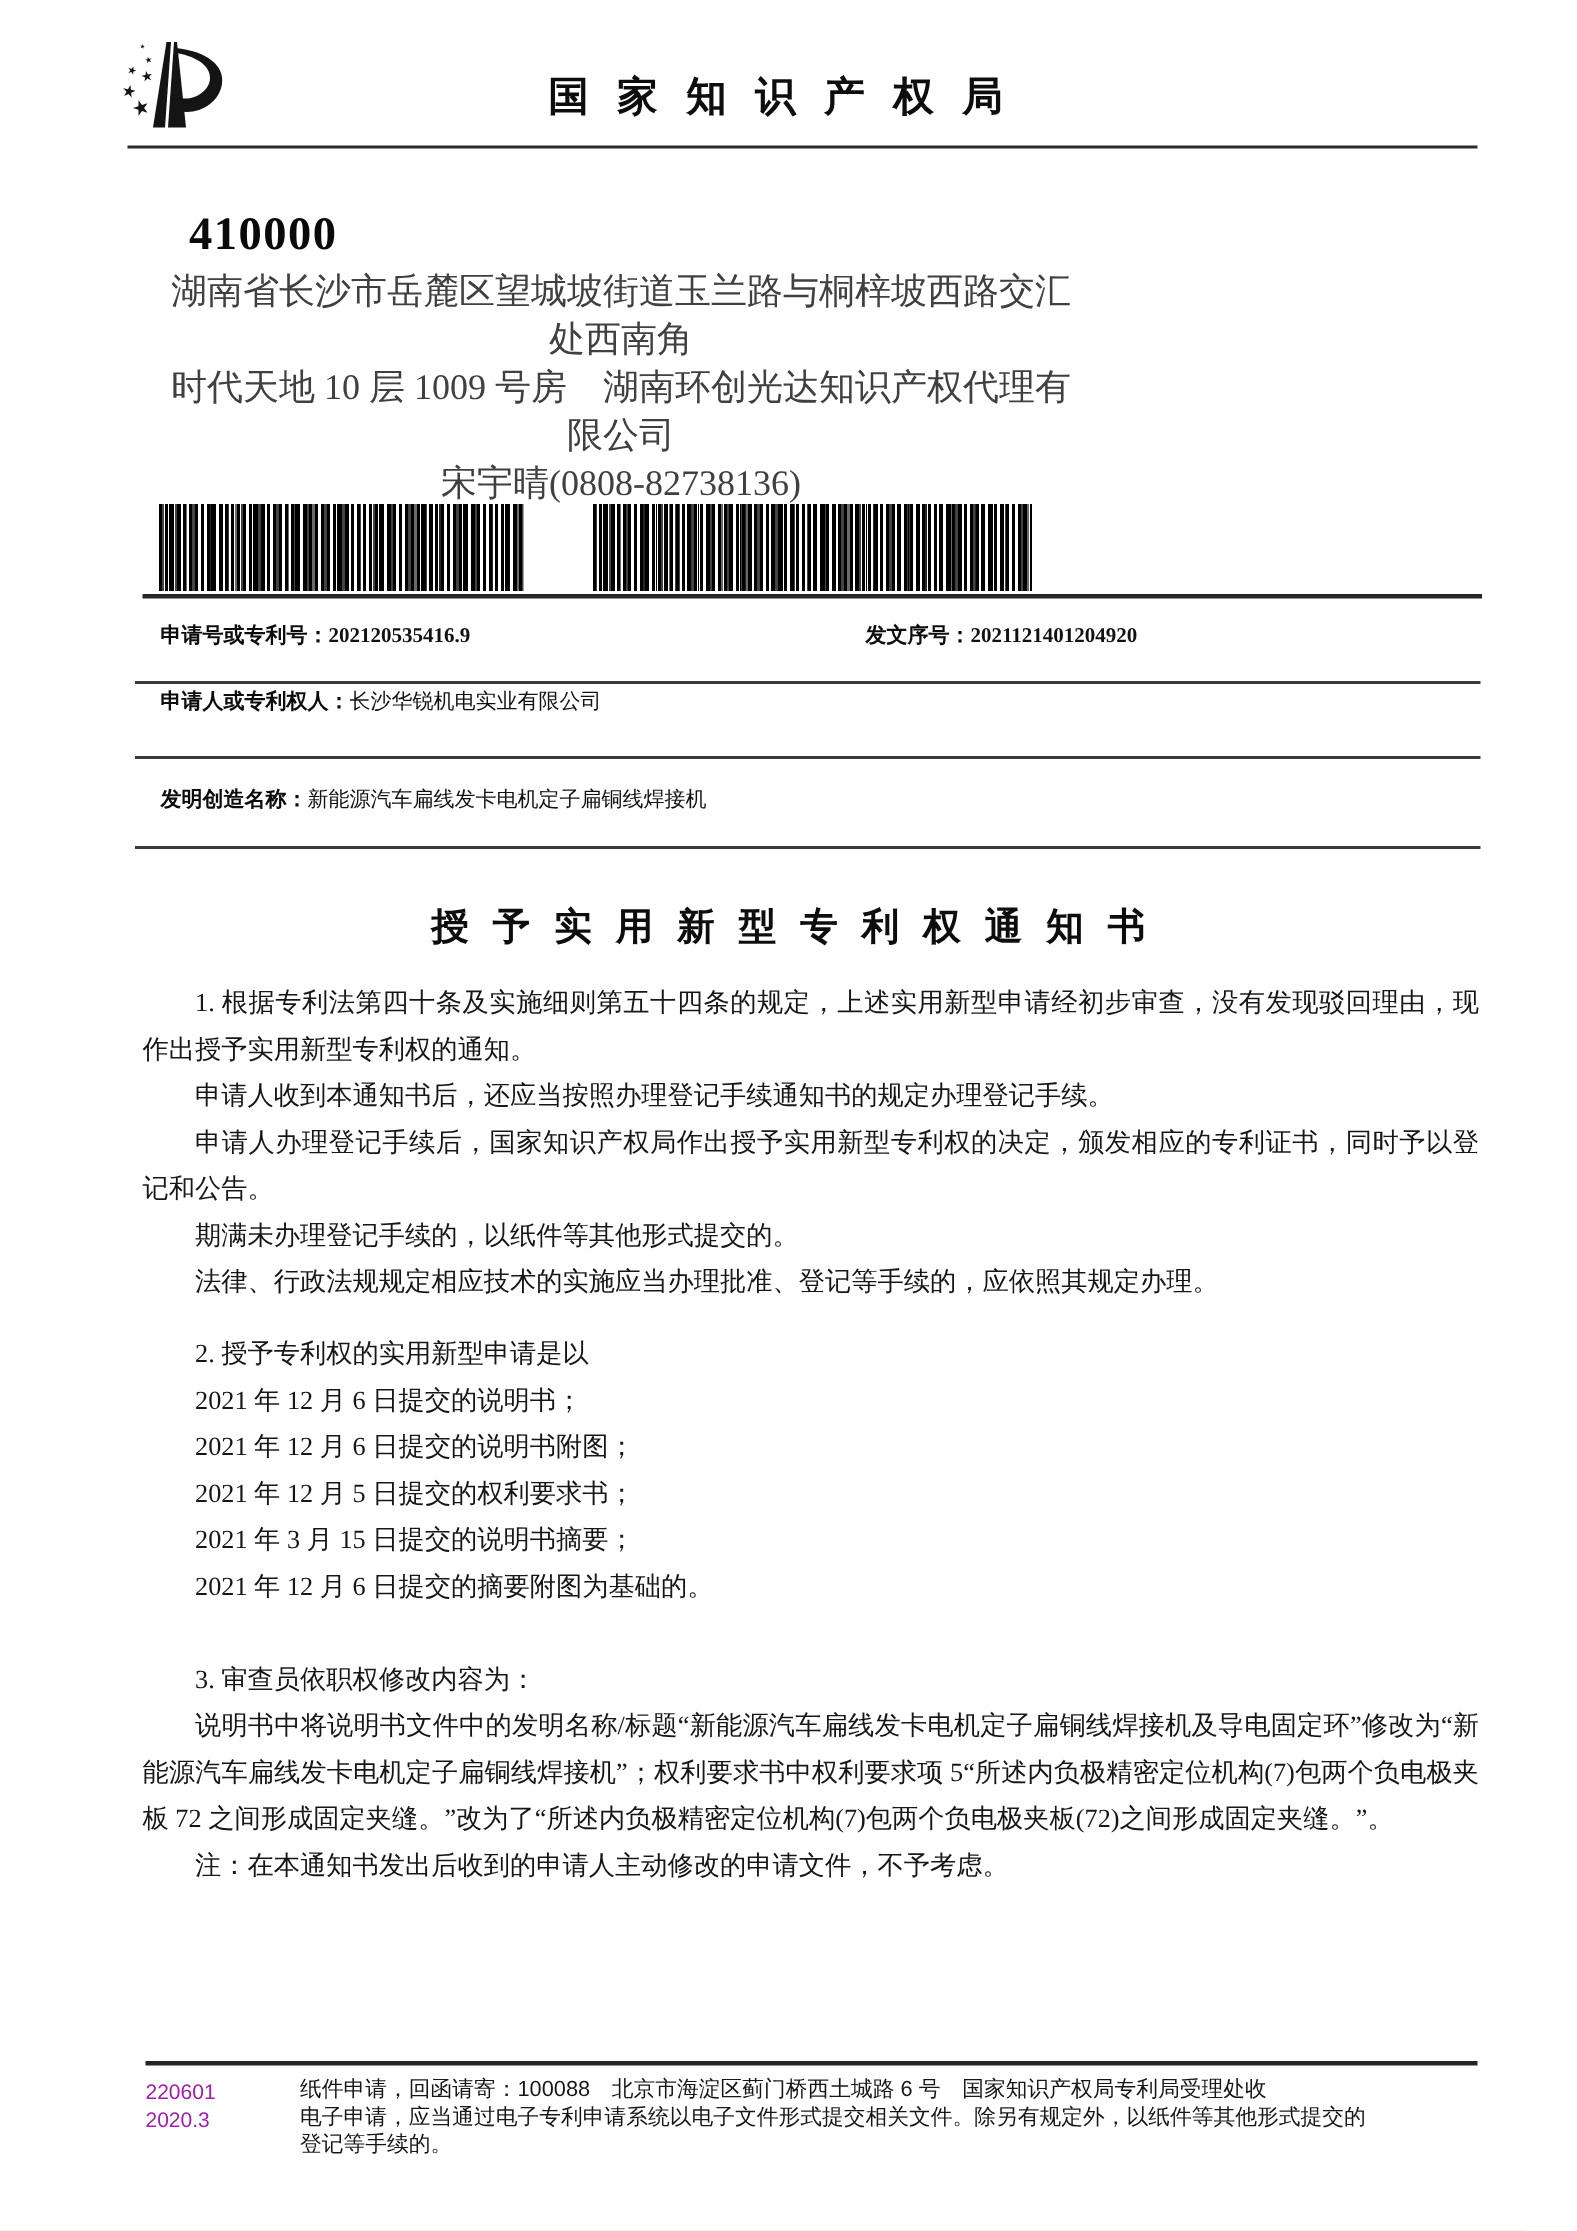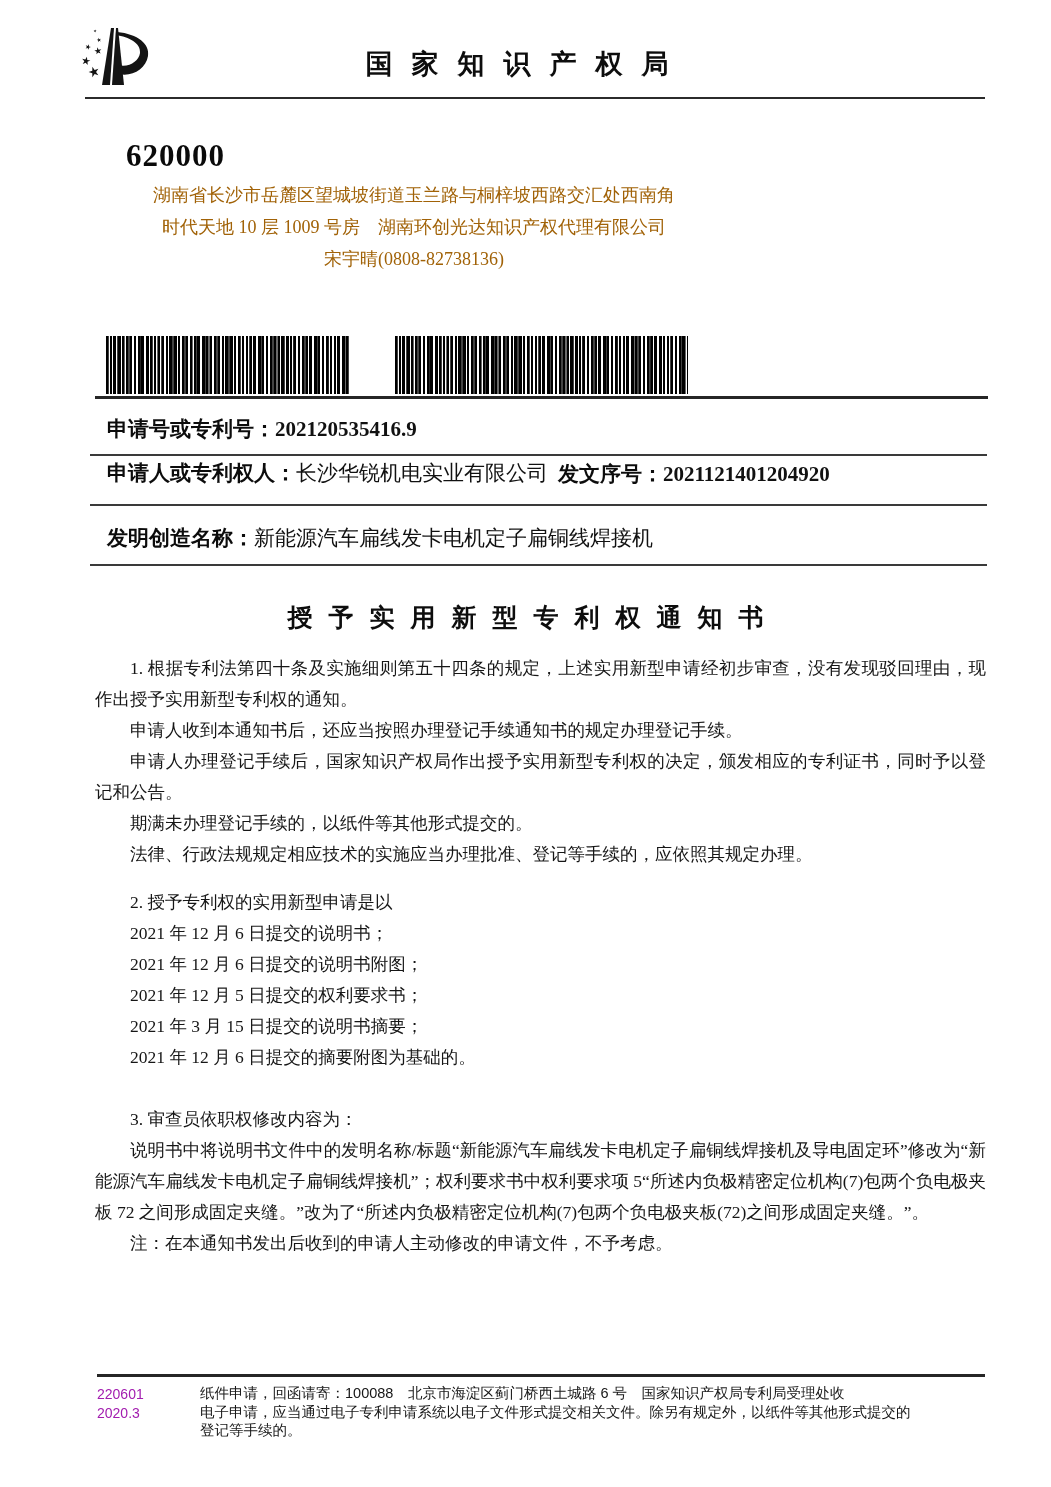--- a/index.html
+++ b/index.html
@@ -14,21 +14,21 @@
   
   .agency-title {
     position:absolute; top:46px; left:0; width:100%;
     text-align:center; font-size:27px; font-weight:bold;
     letter-spacing:19px; padding-left:2px; color:#0d0d0d;
   }
   .header-rule { position:absolute; left:85px; top:97px; width:900px; height:2px; background:#2b2b2b; }
 
   
   .postal-code { position:absolute; left:126px; top:138px; font-size:31px; font-weight:bold; letter-spacing:1px; color:#0a0a0a; }
-  .address-block { position:absolute; left:105px; top:179px; width:618px; text-align:center; font-size:18px; line-height:32px; color:#a16207; }
+  .address-block { position:absolute; left:105px; top:179px; width:618px; text-align:center; font-size:24px; line-height:32px; color:#404040; }
 
   
   .date-box { position:absolute; left:714px; top:97px; width:272px; height:301px; border-left:2px solid #262626; }
   .date-label { position:absolute; left:28px; top:31px; font-size:18px; color:#1a1a1a; }
   .date-value {
     position:absolute; left:26px; top:115px; font-size:27px; font-weight:bold;
     font-family:"Liberation Sans","DejaVu Sans",sans-serif; letter-spacing:1px;
     color:#141414; transform:rotate(-0.6deg);
   }
 
@@ -39,28 +39,28 @@
       repeating-linear-gradient(90deg, #000 0px, #000 2px, rgba(0,0,0,0) 2px, rgba(0,0,0,0) 4px),
       repeating-linear-gradient(90deg, #000 0px, #000 1px, rgba(0,0,0,0) 1px, rgba(0,0,0,0) 7px),
       repeating-linear-gradient(90deg, rgba(20,20,20,.8) 0px, rgba(20,20,20,.8) 3px, rgba(0,0,0,0) 3px, rgba(0,0,0,0) 11px),
       repeating-linear-gradient(90deg, rgba(90,90,90,.9) 0px, rgba(90,90,90,.9) 2px, rgba(255,255,255,0) 2px, rgba(255,255,255,0) 17px);
   }
   .barcode-1 { left:106px; width:243px; }
   .barcode-2 { left:395px; width:293px; }
   .mid-rule { position:absolute; left:95px; top:396px; width:893px; height:3px; background:#262626; }
 
   
-  .info-table { position:absolute; left:90px; top:399px; width:897px; font-size:21px; }
+  .info-table { position:absolute; left:90px; top:399px; width:897px; font-size:14px; }
   .info-row { position:relative; border-bottom:2px solid #3a3a3a; }
   .row-1 { height:57px; padding-top:16px; }
   .row-2 { height:50px; padding-top:3px; }
   .row-3 { height:60px; padding-top:18px; }
   .info-row .lbl { font-weight:bold; color:#0c0c0c; }
   .cell-appno { position:absolute; left:17px; }
-  .cell-serial { position:absolute; left:468px;margin-top:45px; }
+  .cell-serial { position:absolute; left:487px; }
   .val-bold { font-weight:bold; }
 
   
   .notice-title {
     position:absolute; top:601px; left:0; width:100%; text-align:center;
     font-size:25px; font-weight:bold; letter-spacing:16px; padding-left:16px; color:#0d0d0d;
   }
   .notice-body {
     position:absolute; left:95px; top:653px; width:891px;
     font-size:17.5px; line-height:31px; color:#161616;
@@ -103,21 +103,21 @@
     <use href="#star" transform="translate(18,39) scale(4.4) rotate(12)"></use>
     <use href="#star" transform="translate(30,29) scale(3.7) rotate(-10)"></use>
     <use href="#star" transform="translate(20,25) scale(2.9) rotate(20)"></use>
     <use href="#star" transform="translate(31,18) scale(2.3) rotate(-14)"></use>
     <use href="#star" transform="translate(27,9) scale(1.6) rotate(10)"></use>
   </svg>
 
   <div class="agency-title">国家知识产权局</div>
   <div class="header-rule"></div>
 
-  <div class="postal-code">620000</div>
+  <div class="postal-code">410000</div>
   <div class="address-block">
     <div>湖南省长沙市岳麓区望城坡街道玉兰路与桐梓坡西路交汇处西南角</div>
     <div>时代天地 10 层 1009 号房　湖南环创光达知识产权代理有限公司</div>
     <div>宋宇晴(0808-82738136)</div>
   </div>
 
 
   <div class="barcode barcode-1"></div>
   <div class="barcode barcode-2"></div>
   <div class="mid-rule"></div>

